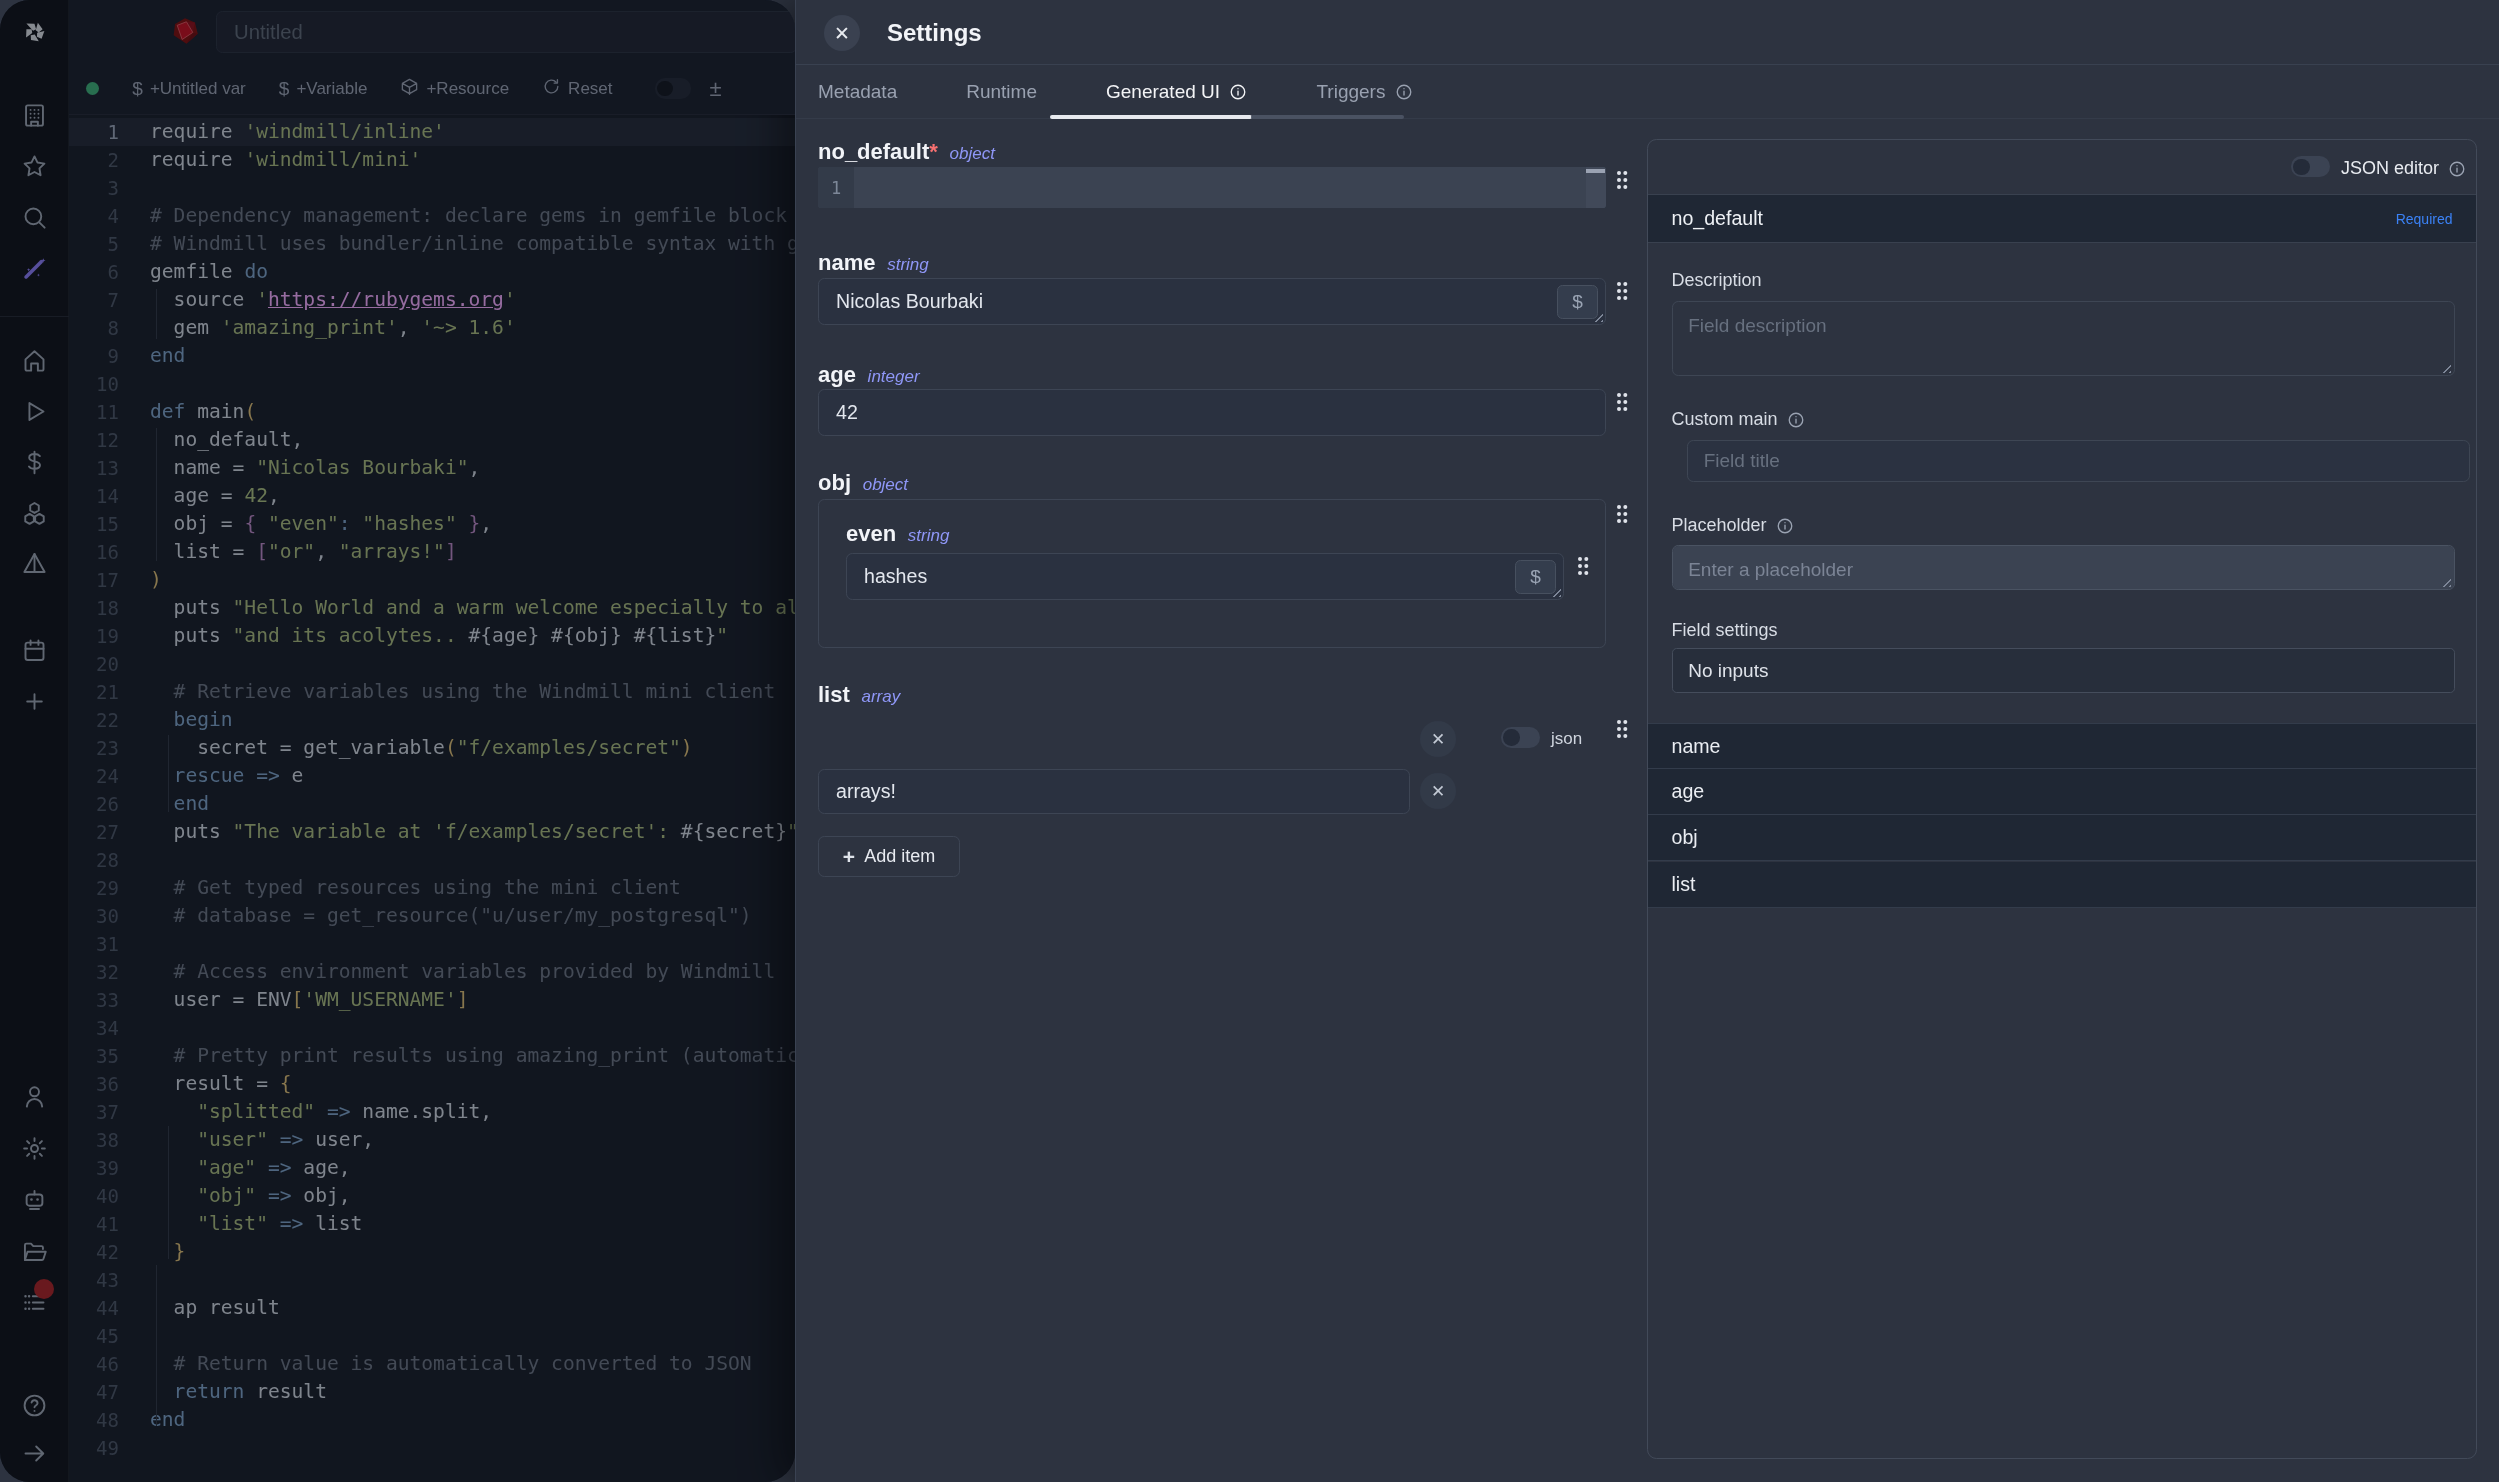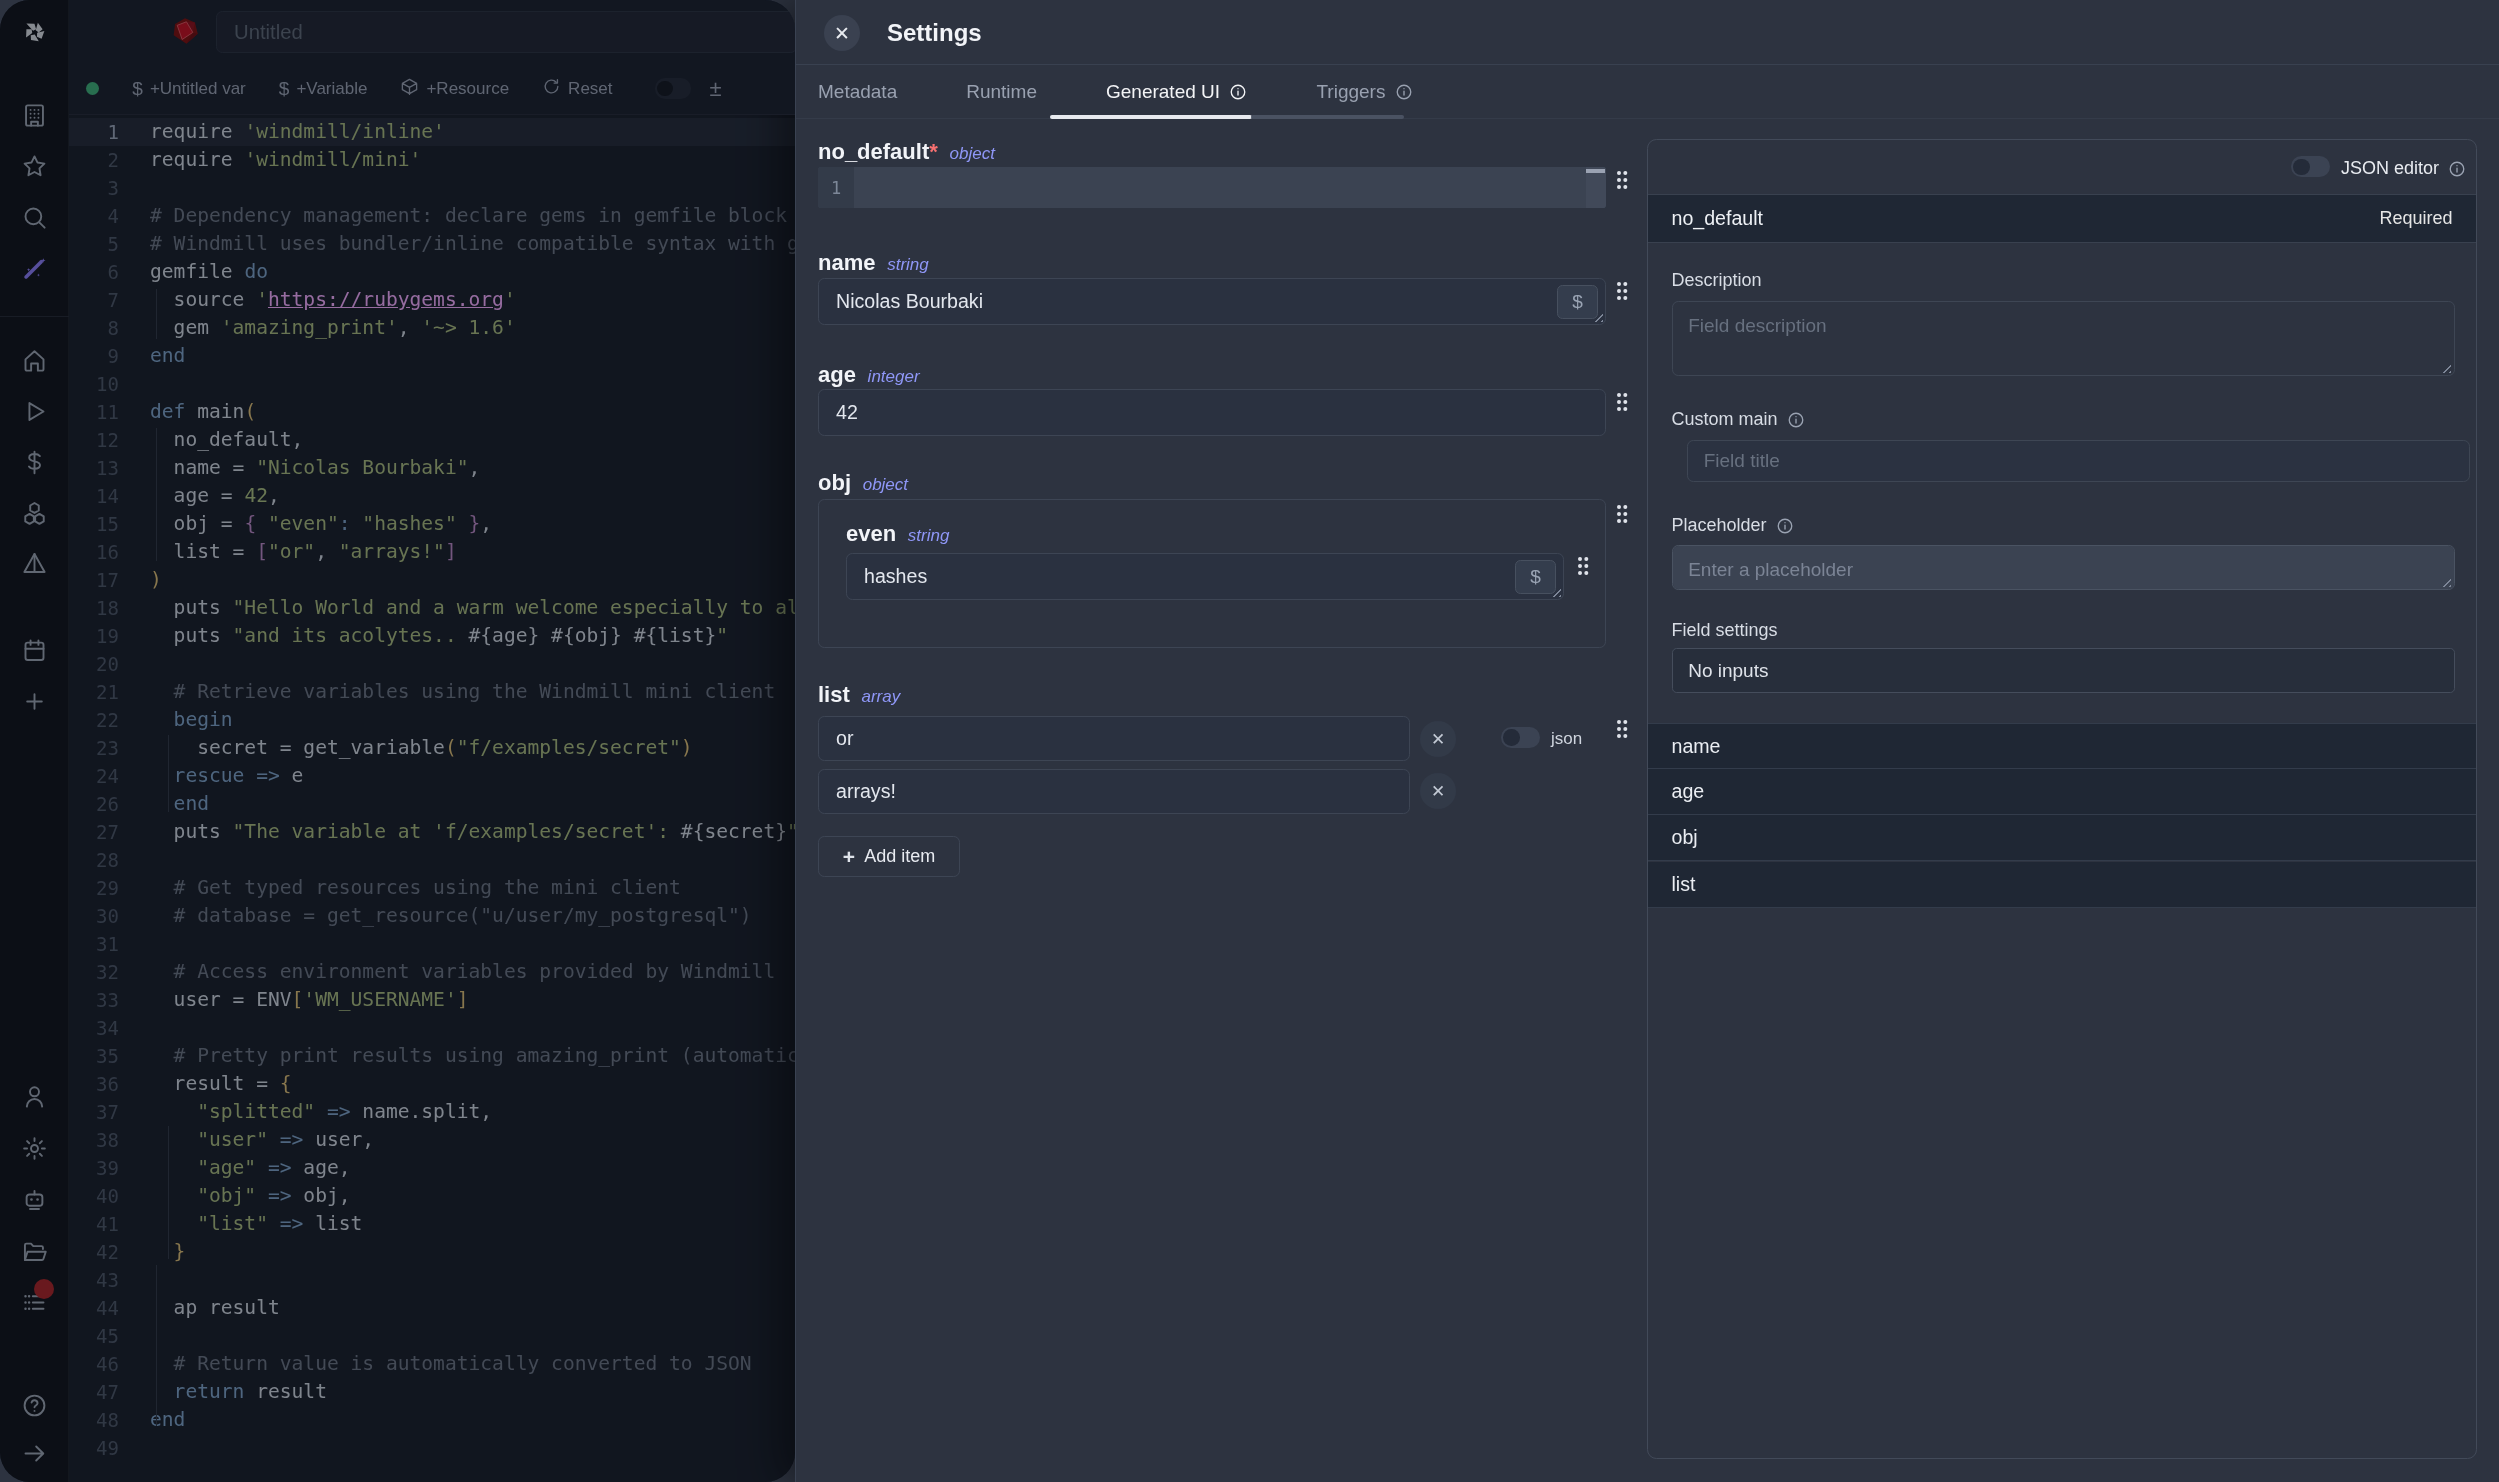--- a/index.html
+++ b/index.html
@@ -81,21 +81,21 @@
   .toggle::after { content:""; position:absolute; left:2.3px; top:2.3px; width:16.4px; height:16.4px; border-radius:50%; background:#242b39; }
   .toggle-label { position:absolute; font-size:17px; color:#cfd5de; }
   .add-item-btn { position:absolute; display:flex; align-items:center; justify-content:center; gap:9.4px; background:none; border:0.8px solid #3d4554; border-radius:6.3px; color:#e8ebf1; font-size:18px; font-family:inherit; cursor:pointer; }
   .add-item-btn .plus { font-size:21px; font-weight:bold; color:#dfe3ea; }
 
   
   .panel { position:absolute; left:851px; top:139px; width:830px; height:1320px; border:0.8px solid #424a59; border-radius:9.4px; background:#2d3340; overflow:hidden; }
   .panel-label { position:absolute; font-size:18px; color:#d8dde5; display:flex; align-items:center; gap:9.4px; }
   .sel-row { position:absolute; left:0; width:100%; height:49px; background:#1f2734; border-top:0.8px solid #39414f; border-bottom:0.8px solid #39414f; display:flex; align-items:center; }
   .sel-row .rn { margin-left:23.5px; font-size:19.6px; color:#eef1f5; }
-  .sel-row .rq { margin-left:auto; margin-right:23.5px; font-size:18px; color:#e5e5e5; }
+  .sel-row .rq { margin-left:auto; margin-right:23.5px; font-size:14px; color:#3b82f6; }
   .p-textarea { position:absolute; border:0.8px solid #3e4654; border-radius:6.3px; background:transparent; color:#67707f; font-size:19px; padding:12.5px 15.7px; font-family:inherit; resize:none; outline:none; }
   .p-textarea::placeholder { color:#67707f; }
   .p-input { position:absolute; border:0.8px solid #3e4654; border-radius:6.3px; background:#2b3241; color:#dfe3ea; font-size:19px; padding:0 15.7px; font-family:inherit; outline:none; }
   .p-input::placeholder { color:#67707f; }
   .p-textarea.light { background:#3b4352; border-color:#4a5362; }
   .p-textarea.light::placeholder { color:#7b8495; }
   .noinputs-box { position:absolute; background:#272e3b; border:0.8px solid #454d5c; border-radius:4.7px; display:flex; align-items:center; padding:0 15.7px; font-size:19px; color:#dfe3ea; }
   .field-row { position:absolute; left:0; width:100%; height:46px; background:#1f2734; border-bottom:0.8px solid #333c4b; display:flex; align-items:center; cursor:pointer; }
   .field-row span { margin-left:23.5px; font-size:19.6px; color:#ebeef3; }
   .field-row.first { border-top:0.8px solid #333c4b; }
@@ -540,23 +540,20 @@
       <span>hashes</span>
       <button class="dollar-btn">$</button>
       <span class="rz"></span>
     </div>
     <span class="dots" style="left:782px; top:557px;"></span>
 
     <div class="fld-label" style="left:22px; top:682px;">
       <span class="fld-name">list</span>
       <span class="fld-type">array</span>
     </div>
-    <div class="t-input" style="left:22px; top:716px; width:592px; height:45px;">
-      <span>or</span>
-    </div>
     <button class="x-btn" style="left:624px; top:721px;">✕</button>
     <span class="toggle" style="left:705px; top:727px;"></span>
     <span class="toggle-label" style="left:755px; top:729px;">json</span>
     <span class="dots" style="left:821px; top:720px;"></span>
     <div class="t-input" style="left:22px; top:769px; width:592px; height:45px;">
       <span>arrays!</span>
     </div>
     <button class="x-btn" style="left:624px; top:773px;">✕</button>
     <button class="add-item-btn" style="left:22px; top:836px; width:142px; height:41px;">
       <span class="plus">+</span>

